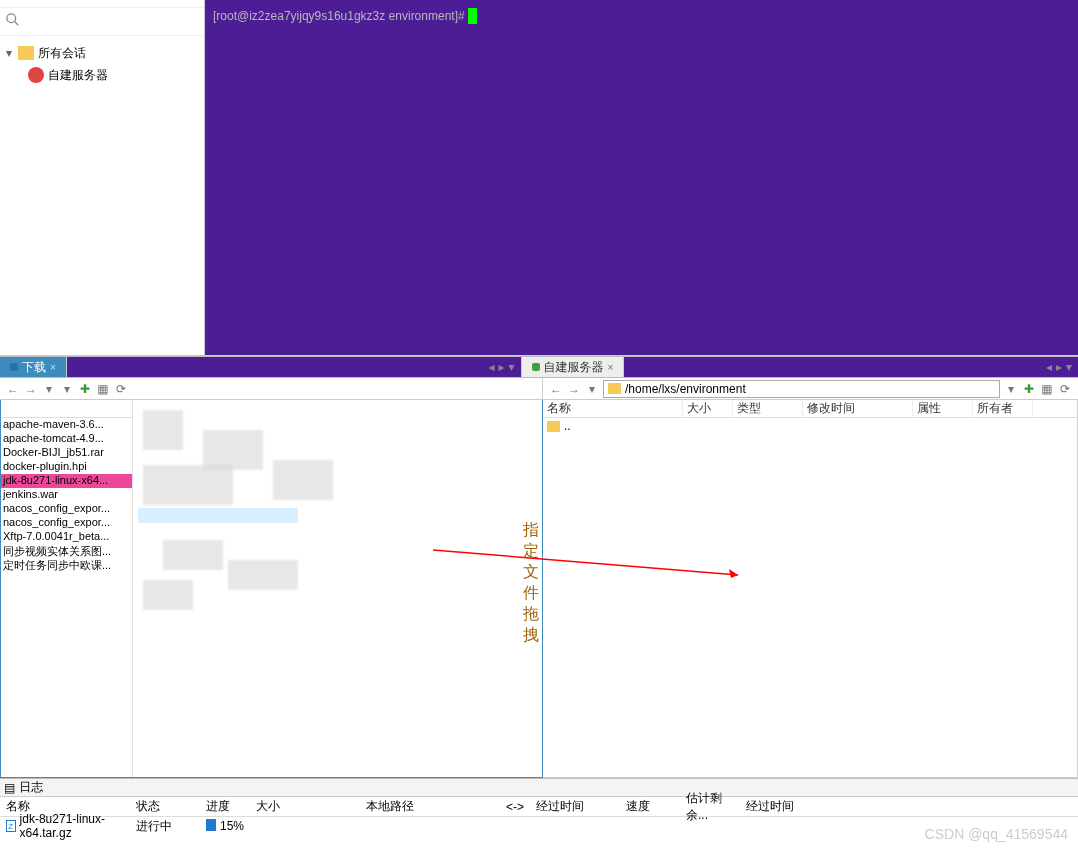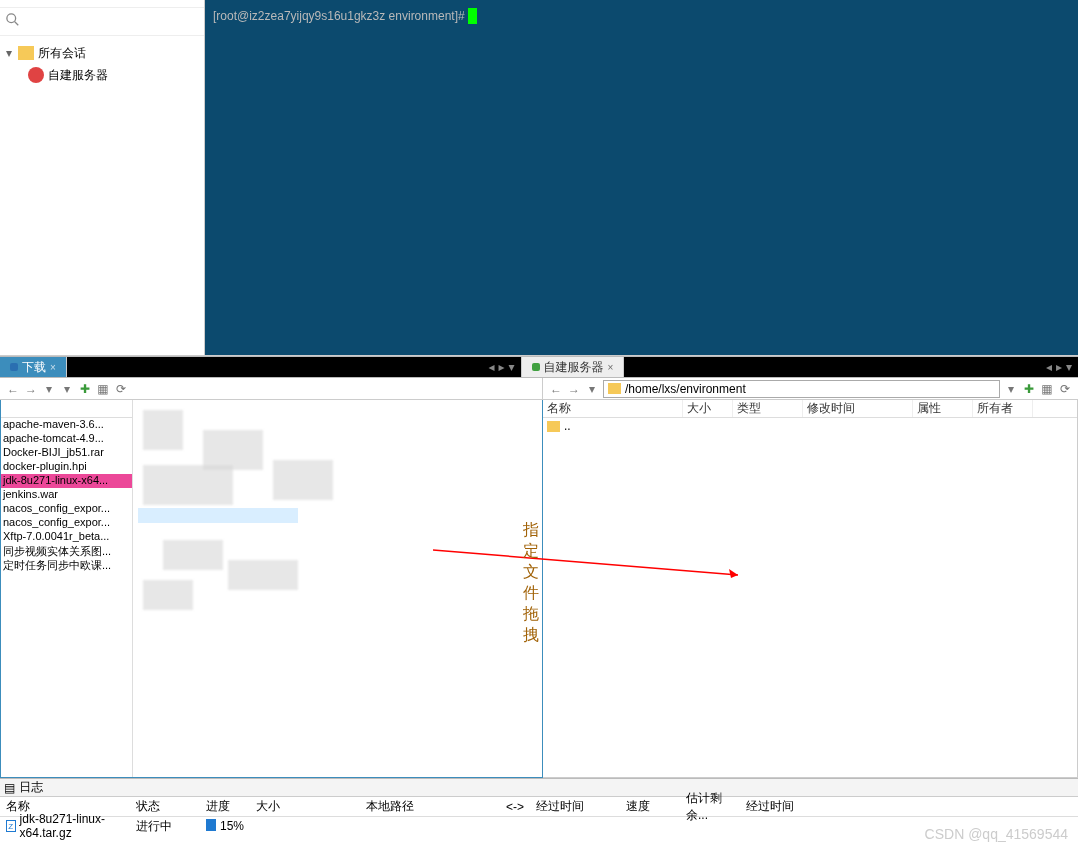--- a/index.html
+++ b/index.html
@@ -12,25 +12,25 @@
 .tree-search { display: flex; align-items: center; height: 28px; border-bottom: 1px solid #eee; padding: 0 6px; }
 .tree-search svg { width: 14px; height: 14px; fill: #888; }
 .tree-search input { flex: 1; border: none; outline: none; margin-left: 6px; }
 .tree-body { flex: 1; padding: 6px 0; }
 .tree-row { display: flex; align-items: center; height: 22px; padding-left: 6px; }
 .tree-row .toggle { width: 12px; color: #666; }
 .tree-row .folder { width: 16px; height: 14px; background: #f6c958; margin-right: 4px; }
 .tree-row .spiral { width: 16px; height: 16px; border-radius: 50%; background: #e04343; margin-right: 4px; }
 .tree-row.lvl2 { padding-left: 28px; }
 
-.terminal { flex: 1; background: #0c4a6e; font-family: "NSimSun", monospace; font-size: 15px; color: #b9b9b9; padding: 6px 8px; line-height: 18px; white-space: pre; }
+.terminal { flex: 1; background: #4c1d95; font-family: "NSimSun", monospace; font-size: 15px; color: #b9b9b9; padding: 6px 8px; line-height: 18px; white-space: pre; }
 .terminal .cursor { display: inline-block; width: 9px; height: 16px; background: #00ff00; vertical-align: middle; }
 
 
-.tabs-strip { height: 22px; background: #000000; display: flex; border-top: 1px solid #bbb; border-bottom: 1px solid #bbb; }
+.tabs-strip { height: 22px; background: #4c1d95; display: flex; border-top: 1px solid #bbb; border-bottom: 1px solid #bbb; }
 .tab { display: flex; align-items: center; gap: 4px; padding: 0 10px; height: 100%; font-size: 11px; border-right: 1px solid #ccc; }
 .tab.local { background: #3c8dbc; color: #fff; }
 .tab.remote { background: #eee; color: #333; }
 .tab .dot { width: 8px; height: 8px; border-radius: 2px; }
 .tab .close { font-size: 10px; opacity: .7; }
 .tabs-spacer { flex: 1; }
 .tab-nav { display: flex; align-items: center; gap: 4px; padding: 0 6px; color: #888; }
 
 
 .pathbars { height: 22px; display: flex; }

